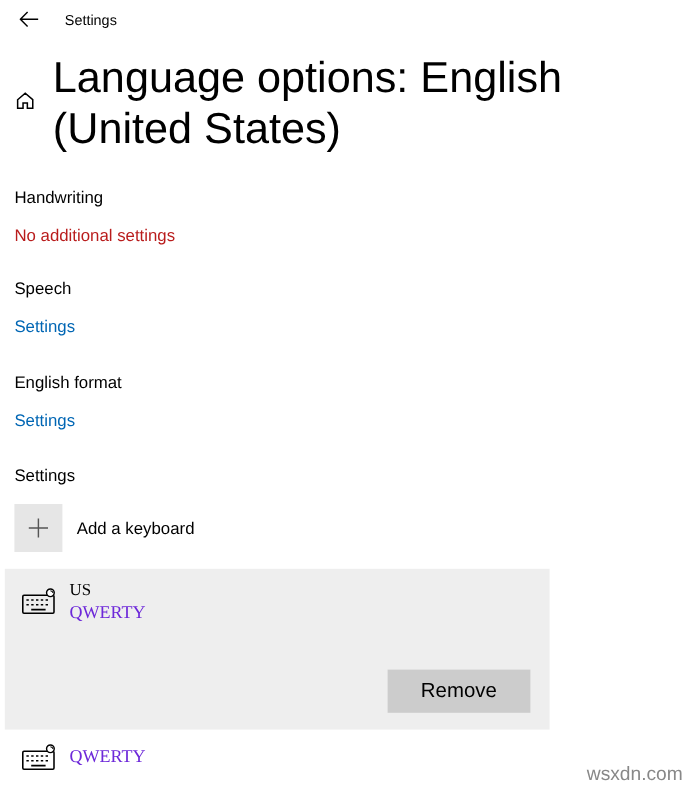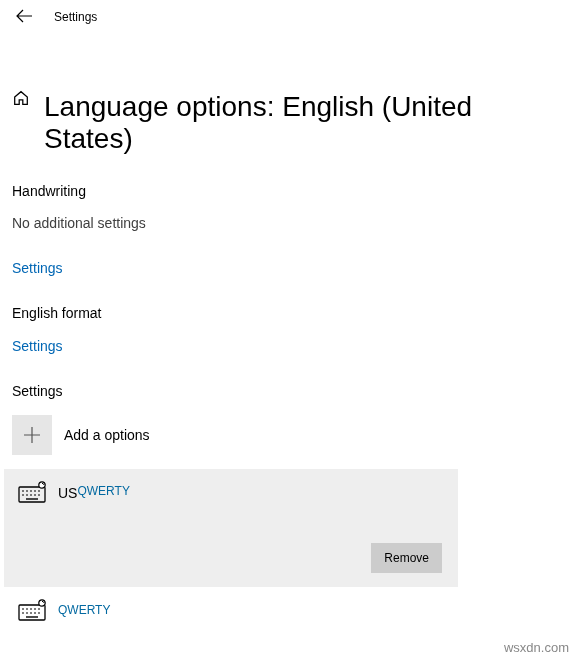--- a/index.html
+++ b/index.html
@@ -36,34 +36,33 @@
       align-items: center;
       gap: 14px;
       margin-bottom: 28px;
     }
     .home-icon {
       width: 18px;
       height: 18px;
       flex-shrink: 0;
     }
     h1 {
-      font-size: 28px;
+      font-size: 36px;
       font-weight: 400;
       letter-spacing: 0;
-      margin-top: 47px;
     }
     h2 {
       font-size: 14px;
       font-weight: 400;
       margin-bottom: 16px;
     }
     .section { margin-bottom: 28px; }
     .body-text {
       font-size: 14px;
-      color: #404040;
+      color: #b91c1c;
     }
     .link {
       font-size: 14px;
       color: #0066b4;
       cursor: pointer;
     }
     .keyboards-section { padding-left: 0; }
     .add-row {
       display: flex;
       align-items: center;
@@ -96,44 +95,44 @@
       width: 454px;
       margin-left: -8px;
     }
     .kb-icon {
       width: 28px;
       height: 22px;
       flex-shrink: 0;
       margin-top: 2px;
       align-self: flex-start;
     }
-    .kb-text { display: flex; flex: 1; }
+    .kb-text { display: flex; flex-direction: column; flex: 1; font-family: Liberation Serif, serif; }
     .kb-name { font-size: 14px; line-height: 1.3; }
-    .kb-sub { font-size: 12px; color: #0369a1; line-height: 1.3; text-align: center; }
+    .kb-sub { font-size: 15px; color: #6d28d9; line-height: 1.3; }
     .kb-actions {
       width: 100%;
       display: flex;
       justify-content: flex-end;
       margin-top: 24px;
       padding-right: 2px;
     }
     .btn {
       background: #cccccc;
       border: none;
-      font-size: 12px;
-      padding: 8px 13px;
+      font-size: 17px;
+      padding: 8px 28px;
       cursor: pointer;
       font-family: inherit;
       color: #000;
     }
     .watermark {
       position: absolute;
       bottom: 4px;
       right: 6px;
-      font-size: 13px;
+      font-size: 16px;
       color: #888;
     }
   </style>
 </head>
 <body>
 
 <div class="header">
   <div class="back-arrow">
     <svg width="16" height="14" viewBox="0 0 16 14">
       <path d="M7 1 L1 7 L7 13 M1 7 L16 7" stroke="#000" stroke-width="1.2" fill="none"></path>
@@ -151,38 +150,39 @@
     </span>
     <h1>Language options: English (United States)</h1>
   </div>
 
   <div class="section">
     <h2>Handwriting</h2>
     <div class="body-text">No additional settings</div>
   </div>
 
   <div class="section">
+    <h2>Speech</h2>
     <a class="link">Settings</a>
   </div>
 
   <div class="section">
     <h2>English format</h2>
     <a class="link">Settings</a>
   </div>
 
   <div class="section keyboards-section">
     <h2>Settings</h2>
 
     <div class="add-row">
       <div class="add-box">
         <svg width="18" height="18" viewBox="0 0 18 18">
           <path d="M9 1 L9 17 M1 9 L17 9" stroke="#555" stroke-width="1.2"></path>
         </svg>
       </div>
-      <span class="add-label">Add a options</span>
+      <span class="add-label">Add a keyboard</span>
     </div>
 
     <div class="kb-item selected">
       <span>
         <svg class="kb-icon" viewBox="0 0 28 22">
           <rect x="1" y="6" width="26" height="15" rx="1" fill="none" stroke="#000" stroke-width="1.3"></rect>
           <line x1="4" y1="10" x2="6" y2="10" stroke="#000" stroke-width="1.2"></line>
           <line x1="8" y1="10" x2="10" y2="10" stroke="#000" stroke-width="1.2"></line>
           <line x1="12" y1="10" x2="14" y2="10" stroke="#000" stroke-width="1.2"></line>
           <line x1="16" y1="10" x2="18" y2="10" stroke="#000" stroke-width="1.2"></line>

